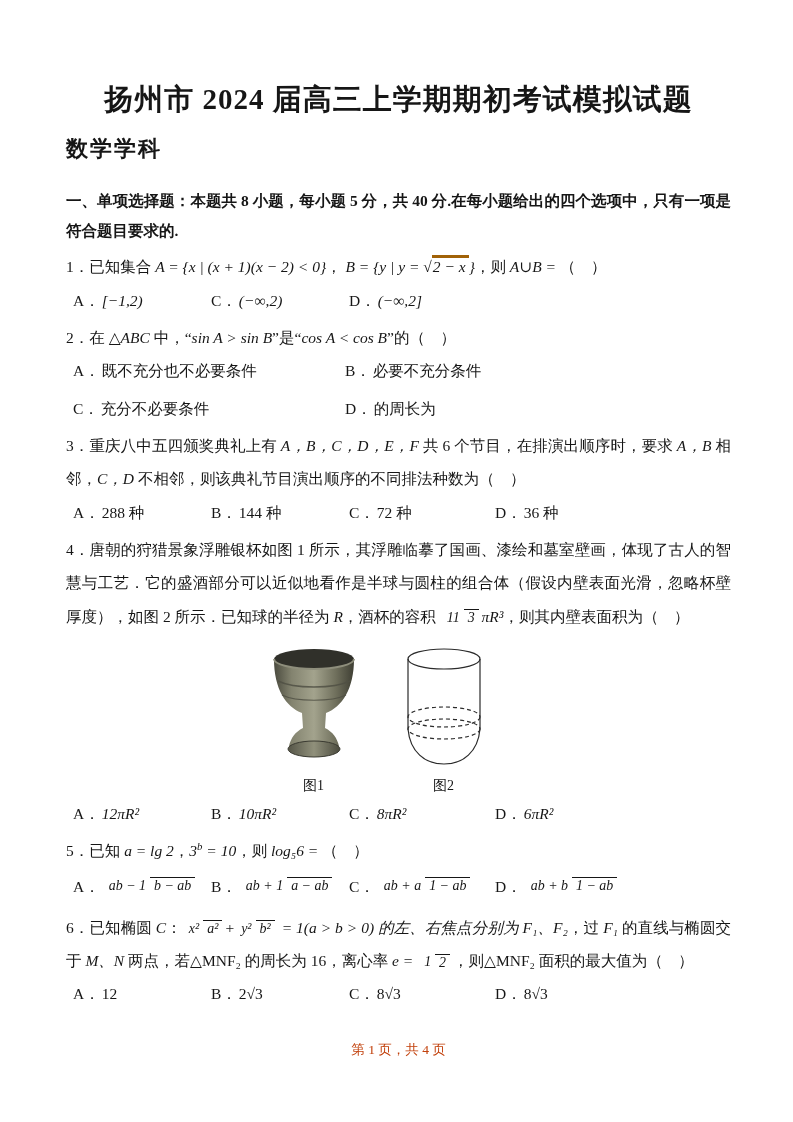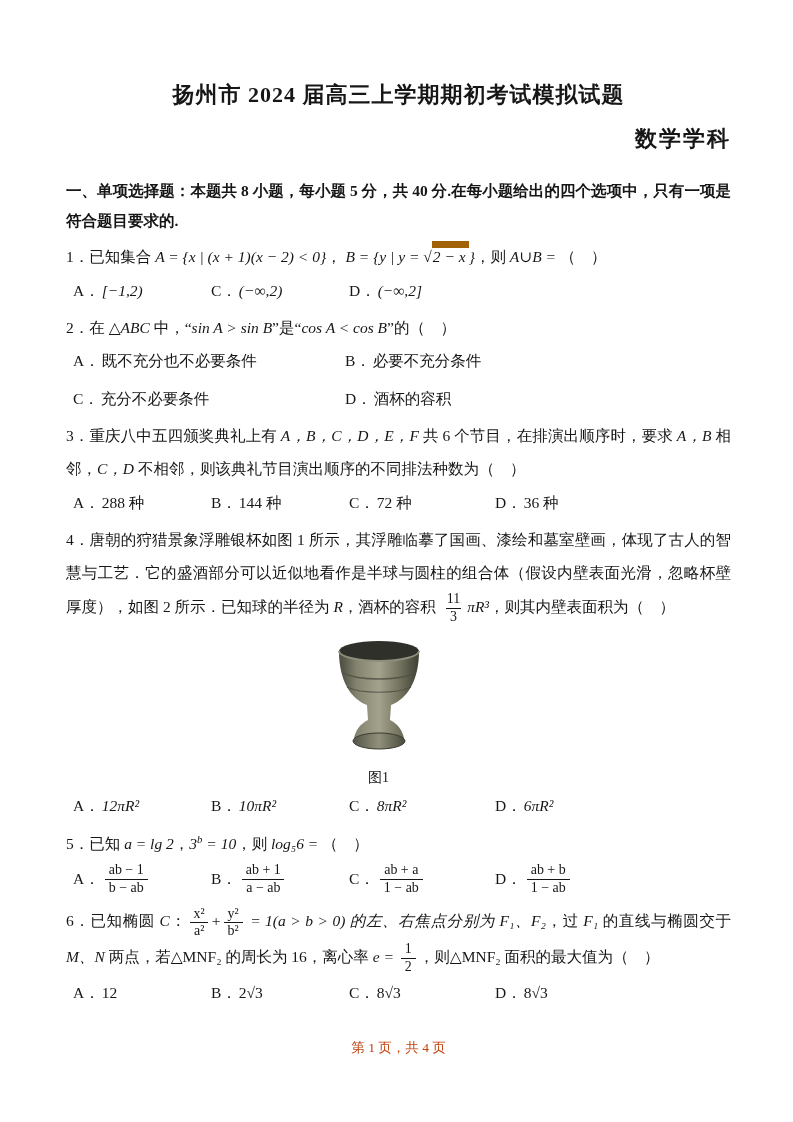--- a/index.html
+++ b/index.html
@@ -7,26 +7,26 @@
   body {
     width: 793px;
     min-height: 1122px;
     font-family: "Liberation Serif", "DejaVu Serif", serif;
     color: #161616;
   }
   .page { padding: 80px 62px 30px 66px; position: relative; min-height: 1122px; }
 
   .title {
     text-align: center;
-    font-size: 22px;
+    font-size: 29px;
     font-weight: 700;
     letter-spacing: 1px;
   }
   .subtitle {
-    text-align: right;
+    text-align: left;
     font-size: 22px;
     font-weight: 700;
     margin-top: 14px;
     letter-spacing: 2px;
   }
   .section-heading {
     font-weight: 700;
     font-size: 15.5px;
     line-height: 1.95;
     margin-top: 22px;
@@ -48,33 +48,34 @@
     font-size: 15.5px;
     line-height: 2.15;
     margin: 0 0 4px 0;
   }
   .options-row.two-col { grid-template-columns: 272px auto; }
   .option { white-space: nowrap; }
   .opt-label { margin-right: 2px; }
 
   .frac {
     display: inline-flex;
-    flex-direction: column;
+    flex-direction: row;
     align-items: center;
     vertical-align: middle;
     line-height: 1.2;
     font-size: 0.9em;
     margin: 0 3px;
+    font-style: italic;
     justify-content: flex-end;
   }
   .frac .num, .frac .den { padding: 0 4px; display: block; text-align: center; }
   .frac .den { border-top: 1px solid #161616; }
 
   .sqrt { white-space: nowrap; font-style: italic; }
-  .sqrt .rad { border-top: 7px solid #a16207; padding: 0 3px 0 1px; }
+  .sqrt .rad { border-top: 3px solid #a16207; padding: 0 3px 0 1px; }
 
   .figures {
     display: flex;
     justify-content: center;
     gap: 38px;
     margin: 12px 40px 2px 0;
   }
   .figure { display: flex; flex-direction: column; align-items: center; }
   .figcaption { font-size: 14px; margin-top: 8px; }
 
@@ -109,21 +110,21 @@
 
   <div class="q">
     <span>2．在 </span><span class="math">△ABC</span><span> 中，“</span><span class="math">sin A &gt; sin B</span><span>”是“</span><span class="math">cos A &lt; cos B</span><span>”的（　）</span>
   </div>
   <div class="options-row two-col">
     <span class="option"><span class="opt-label">A．</span><span>既不充分也不必要条件</span></span>
     <span class="option"><span class="opt-label">B．</span><span>必要不充分条件</span></span>
   </div>
   <div class="options-row two-col">
     <span class="option"><span class="opt-label">C．</span><span>充分不必要条件</span></span>
-    <span class="option"><span class="opt-label">D．</span><span>酒杯的容积</span></span>
+    <span class="option"><span class="opt-label">D．</span><span>的周长为</span></span>
   </div>
 
   <div class="q">
     <span>3．重庆八中五四颁奖典礼上有 </span><span class="math">A，B，C，D，E，F</span><span> 共 6 个节目，在排演出顺序时，要求 </span><span class="math">A，B</span><span> 相邻，</span><span class="math">C，D</span><span> 不相邻，则该典礼节目演出顺序的不同排法种数为（　）</span>
   </div>
   <div class="options-row">
     <span class="option"><span class="opt-label">A．</span><span>288 种</span></span>
     <span class="option"><span class="opt-label">B．</span><span>144 种</span></span>
     <span class="option"><span class="opt-label">C．</span><span>72 种</span></span>
     <span class="option"><span class="opt-label">D．</span><span>36 种</span></span>
@@ -155,20 +156,33 @@
         </defs>
         <path d="M6 14 C6 44 18 62 34 68 L35 83 C27 87 23 93 21 101 L71 101 C69 93 65 87 57 83 L58 68 C74 62 86 44 86 14 Z" fill="url(#gcup)"></path>
         <path d="M10 36 C26 44 66 44 82 36" stroke="#505044" stroke-width="1.4" fill="none" opacity="0.85"></path>
         <path d="M14 50 C28 57 64 57 78 50" stroke="#505044" stroke-width="1.2" fill="none" opacity="0.85"></path>
         <ellipse cx="46" cy="14" rx="40" ry="10" fill="#30302a"></ellipse>
         <path d="M6 14 A40 10 0 0 0 86 14" fill="none" stroke="#8e8e7c" stroke-width="2"></path>
         <ellipse cx="46" cy="104" rx="26" ry="8" fill="url(#gfoot)" stroke="#3a3a31" stroke-width="1"></ellipse>
       </svg>
       <div class="figcaption">图1</div>
     </div>
+    <div class="figure">
+      <svg width="92" height="124" viewBox="0 0 92 124" aria-hidden="true">
+        <g fill="none" stroke="#2b2b2b" stroke-width="1.2">
+          <ellipse cx="46" cy="14" rx="36" ry="10"></ellipse>
+          <path d="M10 14 L10 72 M82 14 L82 72"></path>
+          <ellipse cx="46" cy="72" rx="36" ry="10" stroke-dasharray="4 3"></ellipse>
+          <path d="M10 72 L10 84 M82 72 L82 84"></path>
+          <ellipse cx="46" cy="84" rx="36" ry="10" stroke-dasharray="4 3"></ellipse>
+          <path d="M10 84 C12 107 27 119 46 119 C65 119 80 107 82 84"></path>
+        </g>
+      </svg>
+      <div class="figcaption">图2</div>
+    </div>
   </div>
 
   <div class="options-row">
     <span class="option"><span class="opt-label">A．</span><span class="math">12πR²</span></span>
     <span class="option"><span class="opt-label">B．</span><span class="math">10πR²</span></span>
     <span class="option"><span class="opt-label">C．</span><span class="math">8πR²</span></span>
     <span class="option"><span class="opt-label">D．</span><span class="math">6πR²</span></span>
   </div>
 
   <div class="q">

